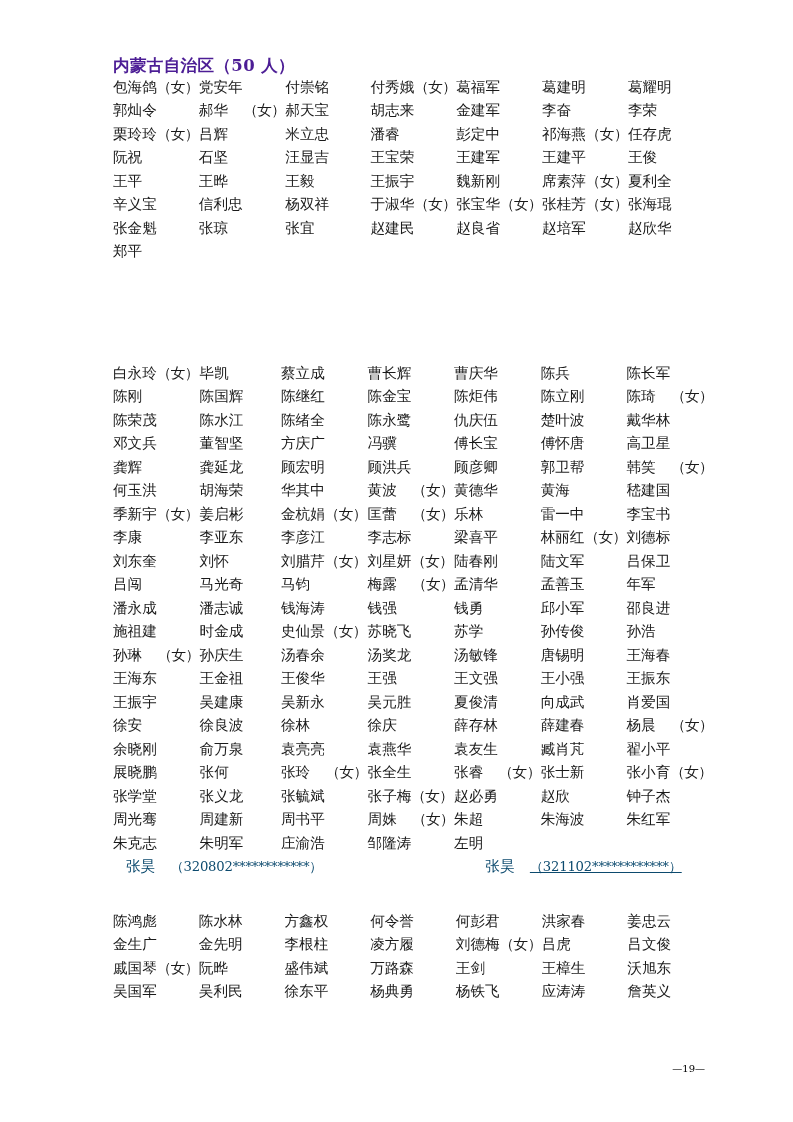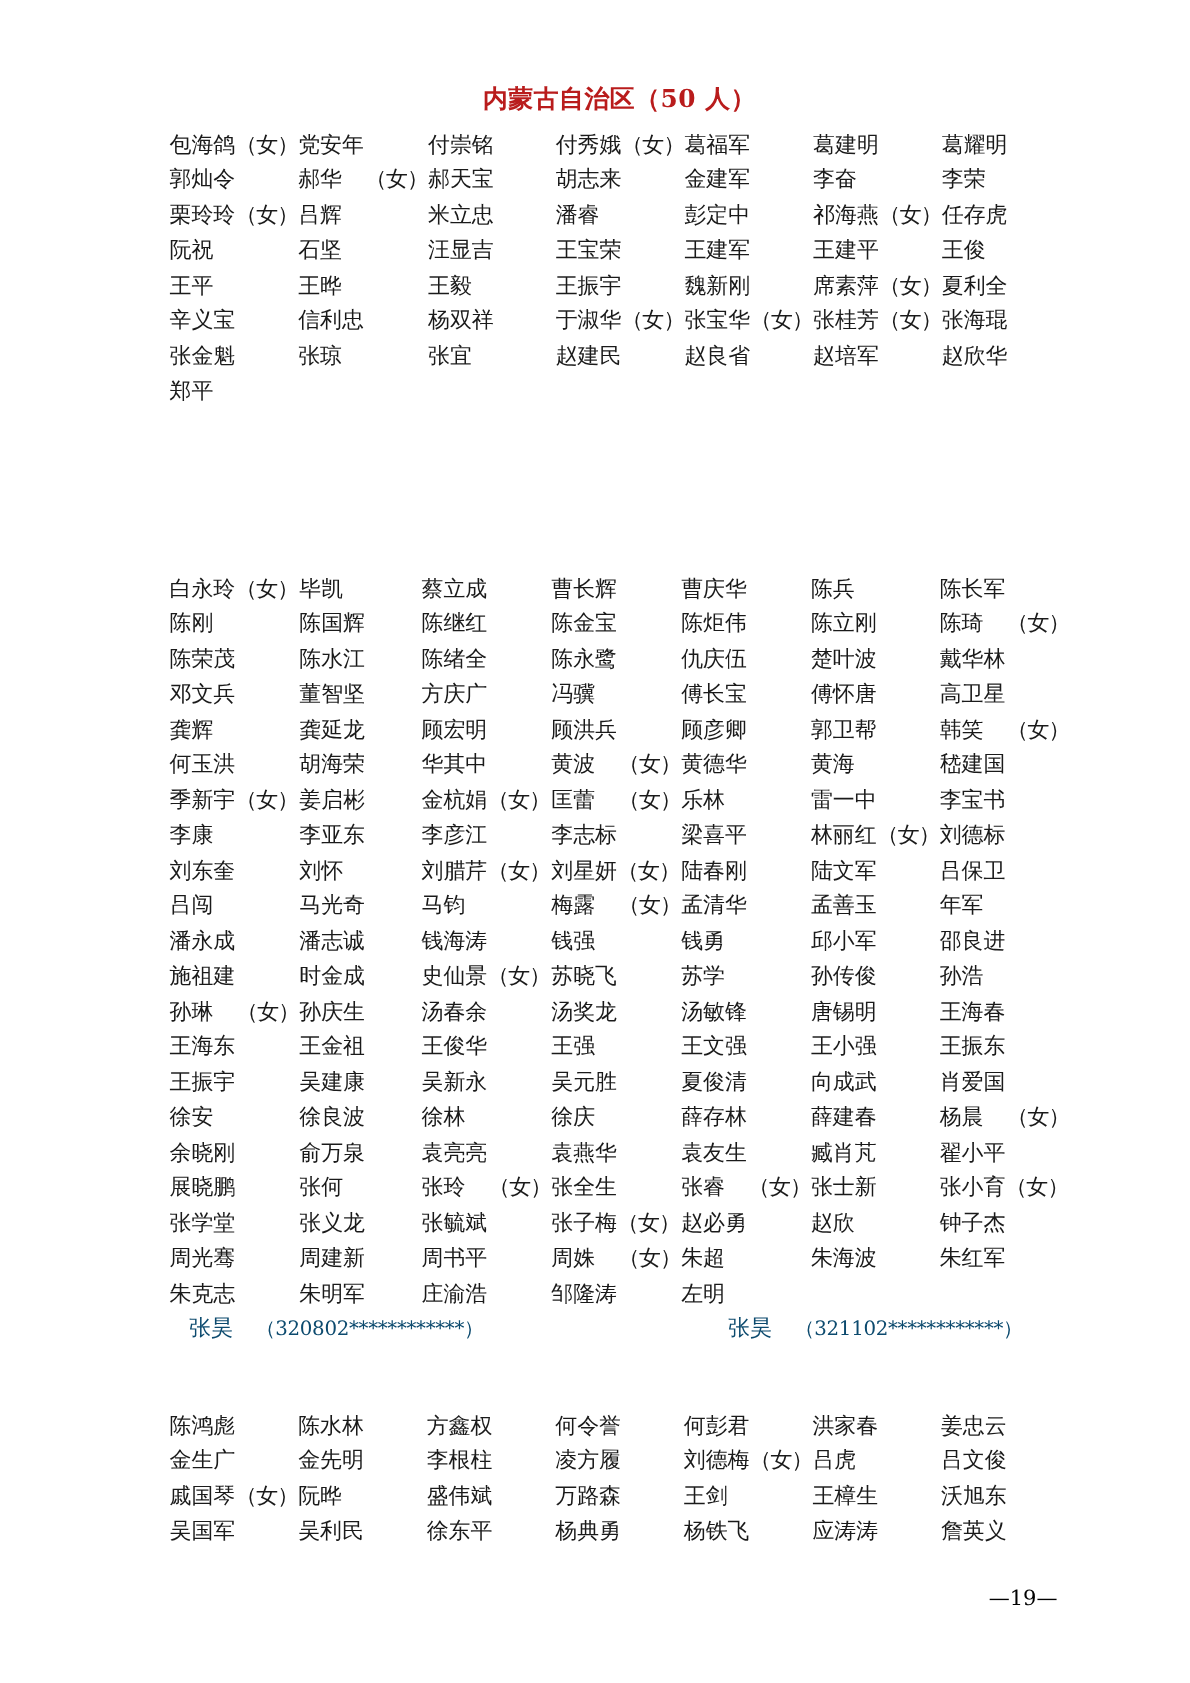--- a/index.html
+++ b/index.html
@@ -24,37 +24,36 @@
   }
   .content {
     position: absolute;
     left: 113px;
     top: 58px;
     width: 600px;
   }
 
   
   .section-title {
-    text-align: center;
+    text-align: left;
     font-family: "DejaVu Serif", "Liberation Serif", serif;
     font-weight: bold;
     font-size: 16.5px;
     letter-spacing: 0.4px;
     line-height: 1.0;
     margin: 0;
     padding: 0;
-    color: #b91c1c;
+    color: #4c1d95;
   }
 
   .names-grid {
     display: grid;
     grid-template-columns: repeat(7, 1fr);
     column-gap: 0px;
     row-gap: 0px;
-    margin-top: 10px;
   }
   .name-cell {
     font-family: "DejaVu Serif", "Liberation Serif", serif;
     font-size: 14.6px;
     line-height: 23.5px;
     white-space: nowrap;
     color: #1a1a1a;
     letter-spacing: 0px;
   }
   
@@ -84,31 +83,31 @@
     line-height: 23.5px;
     white-space: nowrap;
     color: #0c4a6e;
   }
   .special-entry .sid {
     font-family: "DejaVu Serif", "Liberation Serif", serif;
     font-size: 13.2px;
     letter-spacing: -0.2px;
   }
   .sp-left { margin-left: 13px; }
-  .sp-right { margin-left: 163px; }
+  .sp-right { margin-left: 163px; text-decoration: underline; }
   .gap-md { height: 30px; }
   .gap-lg { height: 46px; }
   .gap-xl { height: 52px; }
 
   .page-number {
     position: absolute;
     right: 88px;
     bottom: 48px;
     font-family: "DejaVu Serif", "Liberation Serif", serif;
-    font-size: 14px;
+    font-size: 10px;
     color: #000000;
     letter-spacing: 0px;
     white-space: nowrap;
   }
 </style>
 </head>
 <body>
 
 <div class="page">
   <div class="content">

